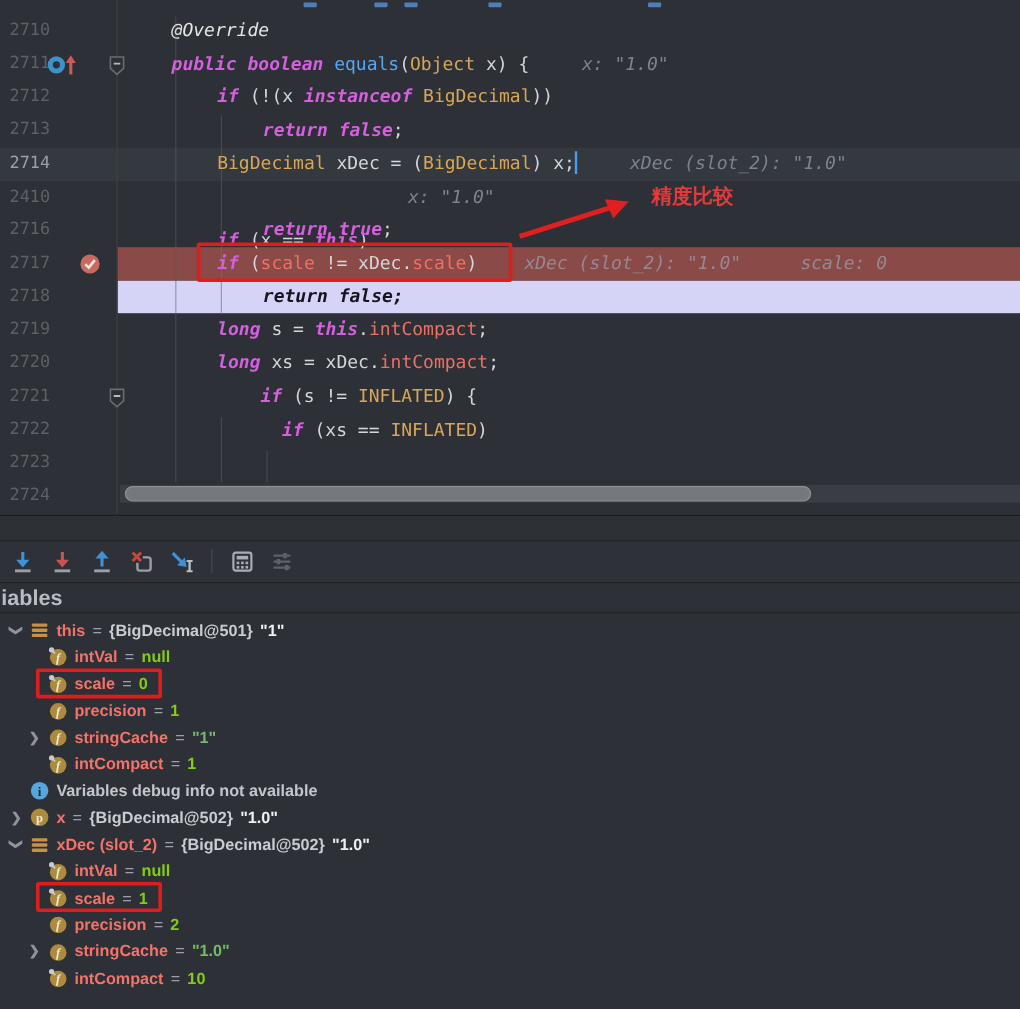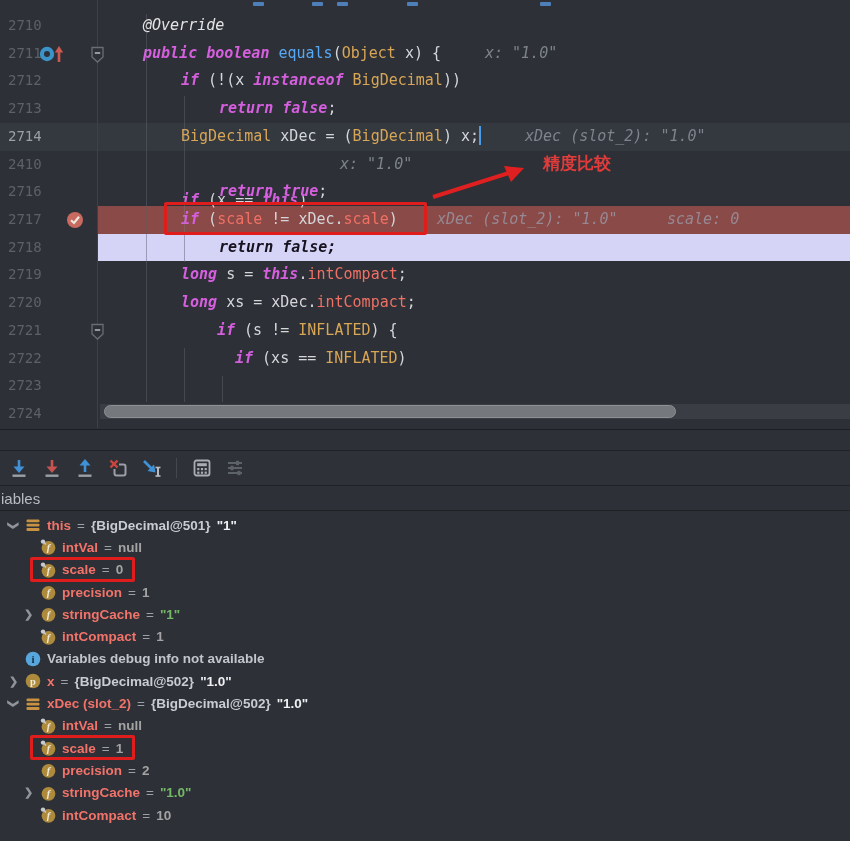--- a/index.html
+++ b/index.html
@@ -50,38 +50,38 @@
 
   
   .gap-strip { height:21px; border-bottom:1px solid #212226; background:#2d3036; }
   .debug-toolbar { height:35px; border-bottom:1px solid #212226; background:#2e3137;
     display:flex; align-items:center; padding-left:8px; gap:11px; }
   .tb-btn { width:22px; height:22px; display:flex; align-items:center; justify-content:center;
     border-radius:3px; cursor:pointer; }
   .tb-sep { width:1px; height:20px; background:#45484d; margin:0 3px; }
   .label-row { height:25px; border-bottom:1px solid #212226; display:flex; align-items:center;
     background:#2d3036; }
-  .panel-label { color:#b9bcc2; font-size:15px; font-weight:normal; padding-left:1px; }
+  .panel-label { color:#b9bcc2; font-size:18px; font-weight:bold; padding-left:1px; }
 
   
   #var-rows { position:relative; padding-top:3px; height:303px; background:#2d3036; }
   .var-row { position:relative; height:22.3px; display:flex; align-items:center; font-size:13.5px;
     font-weight:bold; cursor:default; }
   .var-row.lvl0 { padding-left:5px; }
   .var-row.lvl1 { padding-left:20px; }
   .chev { width:17px; color:#8f949b; font-size:11px; text-align:center; flex:none; cursor:pointer; }
   .chev.open { transform:rotate(90deg); }
   .row-body { position:relative; display:flex; align-items:center; gap:6px; padding:0 3px; }
   .v-ico { position:relative; width:16px; height:16px; flex:none; }
   .v-name { color:#f2736a; }
   .v-eq { color:#9ca1a8; font-weight:normal; }
   .v-ref { color:#c9ccd2; }
   .v-str { color:#eef0f3; }
   .v-green { color:#74b967; }
-  .v-plain { color:#a3a3a3;text-align:right; }
+  .v-plain { color:#84cc16;text-align:right; }
   .v-info { color:#c2c6cc; }
   .tree-red-box { position:absolute; left:-7px; right:-9px; top:-5px; bottom:-4px;
     border:3px solid #e01d1d; border-radius:2px; pointer-events:none; }
 </style>
 </head>
 <body>
 
 <div class="screen">
 
   <div class="editor">

